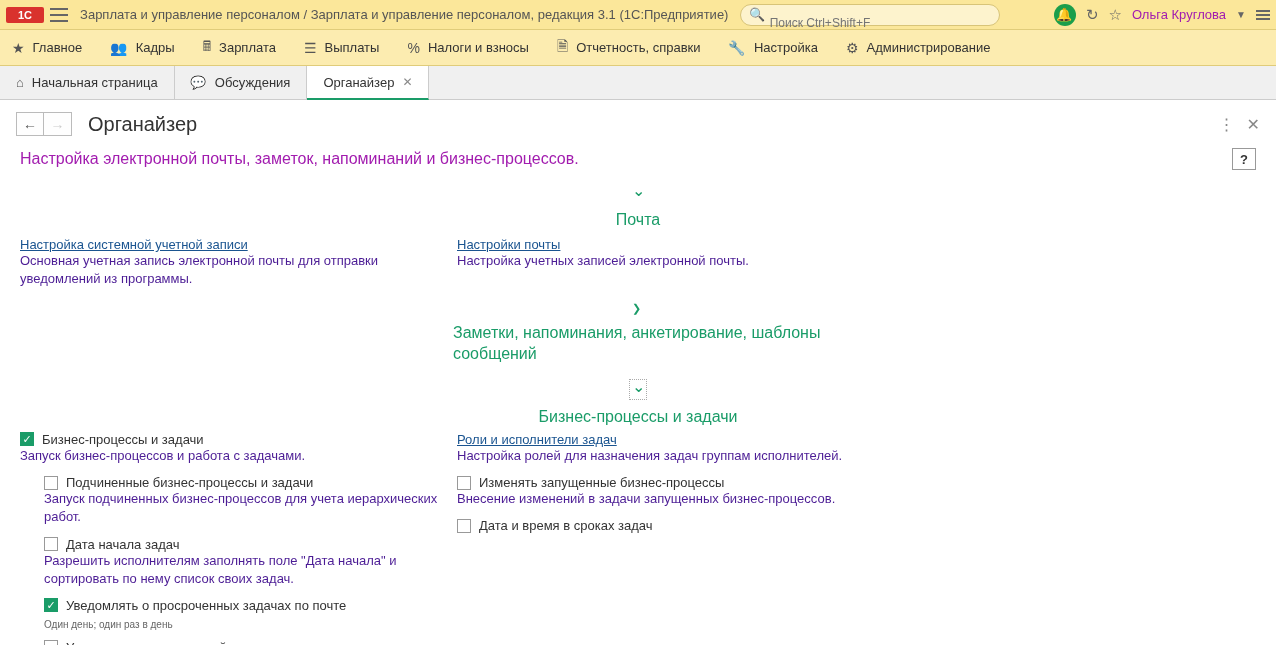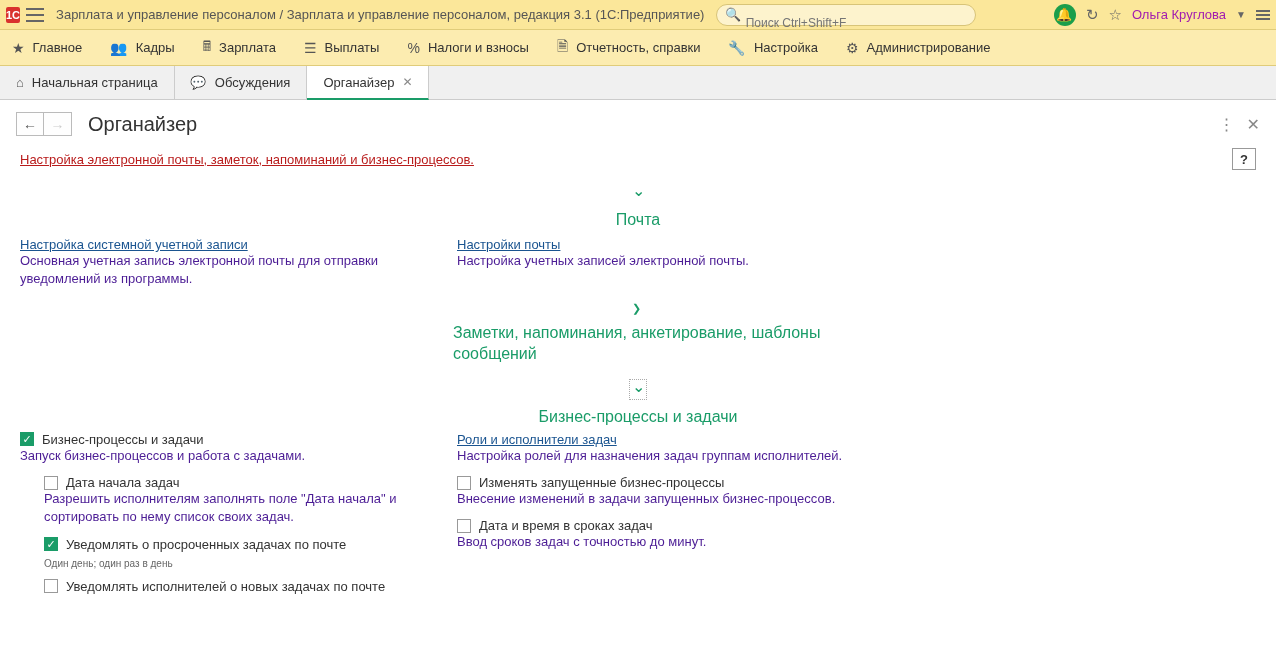--- a/index.html
+++ b/index.html
@@ -1,20 +1,20 @@
 <!DOCTYPE html>
 <html><head>
 <meta charset="utf-8">
 <style>
   * { box-sizing: border-box; margin: 0; padding: 0; }
   body { font-family: Arial, sans-serif; font-size: 13px; color: #333; background: #fff; width: 1276px; height: 645px; overflow: hidden; }
   
   
   .titlebar { background: #fbe79a; height: 30px; display: flex; align-items: center; padding: 0 6px; border-bottom: 1px solid #e0cc7a; }
-  .logo-1c { background: #d9322d; color: #fff; font-size: 11px; font-weight: bold; padding: 2px 0; border-radius: 2px; margin-right: 6px; }
+  .logo-1c { background: #d9322d; color: #fff; font-size: 11px; font-weight: bold; padding: 2px 12px; border-radius: 2px; margin-right: 6px; }
   .hamburger { width: 18px; height: 14px; display: flex; flex-direction: column; justify-content: space-between; margin-right: 12px; cursor: pointer; }
   .hamburger span { height: 2px; background: #666; display: block; }
   .titlebar-title { color: #555; flex: 0 0 auto; margin-right: 12px; }
   .searchbox { display: flex; align-items: center; background: #fdf3cd; border: 1px solid #d8c478; border-radius: 12px; height: 22px; padding: 0 8px; width: 260px; }
   .searchbox input { border: none; background: transparent; outline: none; color: #777; font-size: 12px; width: 100%; margin-top: 16px; }
   .search-ico { color: #888; margin-right: 4px; font-size: 13px; }
   .titlebar-right { margin-left: auto; display: flex; align-items: center; gap: 10px; }
   .bell { width: 22px; height: 22px; background: #1b9e4b; border-radius: 50%; display: flex; align-items: center; justify-content: center; color: #fff; font-size: 13px; }
   .ico { color: #666; font-size: 15px; cursor: pointer; }
   .username { color: #a21caf; font-size: 13px; }
@@ -39,21 +39,21 @@
   .nav-btn { width: 28px; height: 24px; border: 1px solid #bbb; background: #fefefe; display: flex; align-items: center; justify-content: center; cursor: pointer; font-size: 14px; color: #555; }
   .nav-btn.disabled { color: #ccc; }
   .nav-btn + .nav-btn { border-left: none; }
   .page-title { font-size: 20px; color: #333; margin-left: 16px; }
   .page-header-right { margin-left: auto; display: flex; gap: 12px; align-items: center; }
   .header-ico { color: #888; font-size: 16px; cursor: pointer; }
   
   
   .content { padding: 4px 20px 20px 20px; position: relative; }
   .subtitle-row { display: flex; align-items: center; }
-  .subtitle { color: #b91c1c; font-size: 13px; text-decoration: underline; }
+  .subtitle { color: #a21caf; font-size: 16px; }
   .help-btn { margin-left: auto; width: 24px; height: 22px; border: 1px solid #999; background: #fff; display: flex; align-items: center; justify-content: center; cursor: pointer; font-size: 13px; font-weight: bold; color: #333; }
   
   .section { margin-top: 14px; }
   .section-header { display: flex; align-items: center; gap: 8px; cursor: pointer; flex-direction: column; }
   .chev { width: 12px; color: #1a9c68; font-size: 11px; }
   .chev.right::before { content: "❯"; }
   .chev.down::before { content: "⌄"; font-size: 16px; position: relative; top: -3px; }
   .section-title { color: #1a9c68; font-size: 16px; }
   .section-box { border: 1px dotted #aaa; padding: 0 2px; display: inline-flex; }
   
@@ -199,20 +199,27 @@
     </div>
 
     <div class="two-col" style="margin-top:6px;">
       <div class="col">
         <div class="checkbox-row">
           <span class="checkbox checked"></span>
           <span>Бизнес-процессы и задачи</span>
         </div>
         <div class="desc" style="margin-left:0;">Запуск бизнес-процессов и работа с задачами.</div>
 
+        <div class="block indent">
+          <div class="checkbox-row">
+            <span class="checkbox"></span>
+            <span>Подчиненные бизнес-процессы и задачи</span>
+          </div>
+          <div class="desc">Запуск подчиненных бизнес-процессов для учета иерархических работ.</div>
+        </div>
 
         <div class="block indent">
           <div class="checkbox-row">
             <span class="checkbox"></span>
             <span>Дата начала задач</span>
           </div>
           <div class="desc">Разрешить исполнителям заполнять поле "Дата начала" и сортировать по нему список своих задач.</div>
         </div>
 
         <div class="block indent">
@@ -241,18 +248,17 @@
             <span>Изменять запущенные бизнес-процессы</span>
           </div>
           <div class="desc">Внесение изменений в задачи запущенных бизнес-процессов.</div>
         </div>
 
         <div class="block">
           <div class="checkbox-row">
             <span class="checkbox"></span>
             <span>Дата и время в сроках задач</span>
           </div>
-          <div class="desc">Ввод сроков задач с точностью до минут.</div>
         </div>
       </div>
     </div>
   </div>
 </div>
 
 </body></html>

